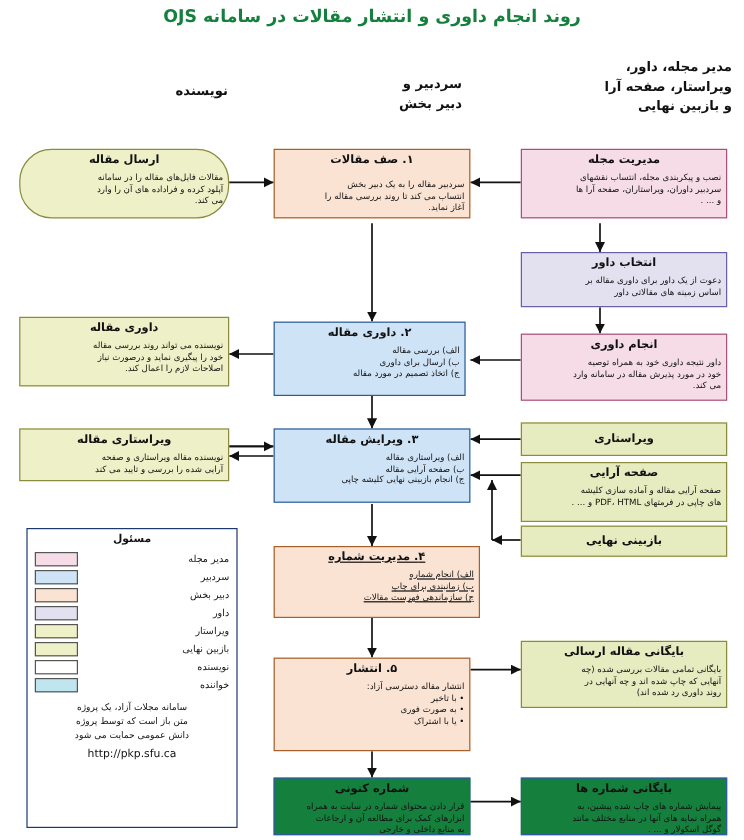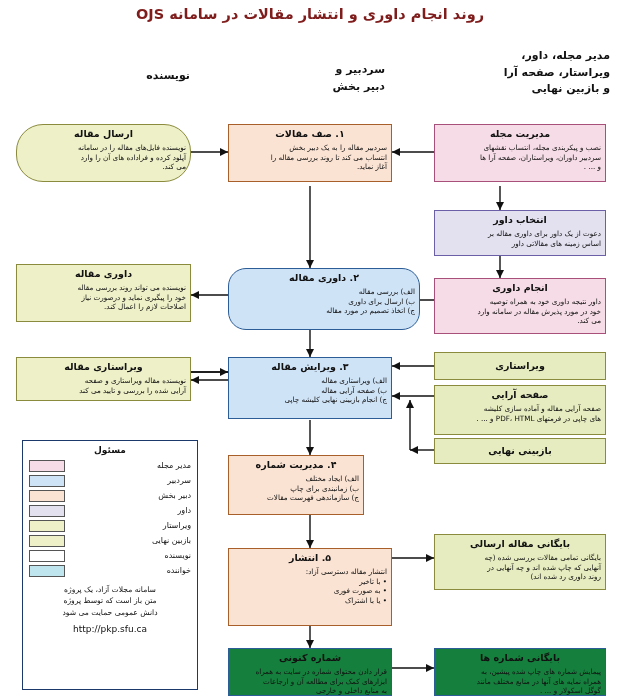--- a/index.html
+++ b/index.html
@@ -30,21 +30,21 @@
   .blue{background:#cfe3f7;border-color:#2c5d96;}
   .blue2{background:#15803d;border-color:#2c5d96;}
   .peach{background:#fbe3d3;border-color:#a85f2a;}
   .yellow{background:#eef0c8;border-color:#8a8b3d;}
   .pink{background:#f6dce6;border-color:#a8507a;}
   .lav{background:#e3e0f0;border-color:#6b5fa8;}
   .olive{background:#e6ecbf;border-color:#8a8b3d;}
   .title{
     position:absolute;
     width:620px;text-align:center;
-    font-size:14.5px;font-weight:bold;color:#7f1d1d;
+    font-size:14.5px;font-weight:bold;color:#15803d;
     top:6px;left:0;
   }
   .colhead{
     position:absolute;
     text-align:right;font-weight:bold;font-size:11px;color:#111;
     line-height:1.5;
   }
   .legend{
     position:absolute;
     border:1px solid #1b3a6b;
@@ -123,27 +123,27 @@
       <path d="M191,372 L228,372" marker-end="url(#ah)" transform="translate(0,0)"></path>
     </g>
     <g stroke="#111" stroke-width="1.4" fill="none" marker-start="url(#ah)">
       <line x1="228" y1="372" x2="191" y2="372"></line>
     </g>
   </svg>
 
   <div class="node yellow" style="left:16px;top:124px;width:175px;height:58px;border-radius:27px;">
     <span class="ttl">ارسال مقاله</span>
     <span class="body">
-      <span class="ln">نویسنده فایل‌های مقاله را در سامانه</span>
+      <span class="ln">مقالات فایل‌های مقاله را در سامانه</span>
       <span class="ln">آپلود کرده و فراداده های آن را وارد</span>
       <span class="ln">می کند.</span>
     </span>
   </div>
 
-  <div class="node peach" style="left:228px;top:124px;width:164px;height:58px;">
+  <div class="node peach" style="left:228px;top:124px;width:164px;height:58px;justify-content:space-between;">
     <span class="ttl">۱. صف مقالات</span>
     <span class="body">
       <span class="ln">سردبیر مقاله را به یک دبیر بخش</span>
       <span class="ln">انتساب می کند تا روند بررسی مقاله را</span>
       <span class="ln">آغاز نماید.</span>
     </span>
   </div>
 
   <div class="node pink" style="left:434px;top:124px;width:172px;height:58px;">
     <span class="ttl">مدیریت مجله</span>
@@ -164,21 +164,21 @@
 
   <div class="node pink" style="left:434px;top:278px;width:172px;height:56px;">
     <span class="ttl">انجام داوری</span>
     <span class="body">
       <span class="ln">داور نتیجه داوری خود به همراه توصیه</span>
       <span class="ln">خود در مورد پذیرش مقاله در سامانه وارد</span>
       <span class="ln">می کند.</span>
     </span>
   </div>
 
-  <div class="node blue" style="left:228px;top:268px;width:192px;height:62px;border-radius:18px;">
+  <div class="node blue" style="left:228px;top:268px;width:160px;height:62px;">
     <span class="ttl">۲. داوری مقاله</span>
     <span class="body">
       <span class="ln">الف) بررسی مقاله</span>
       <span class="ln">ب) ارسال برای داوری</span>
       <span class="ln">ج) اتخاذ تصمیم در مورد مقاله</span>
     </span>
   </div>
 
   <div class="node yellow" style="left:16px;top:264px;width:175px;height:58px;">
     <span class="ttl">داوری مقاله</span>
@@ -215,24 +215,24 @@
     <span class="body">
       <span class="ln">صفحه آرایی مقاله و آماده سازی کلیشه</span>
       <span class="ln">های چاپی در فرمتهای PDF، HTML و ... .</span>
     </span>
   </div>
 
   <div class="node olive" style="left:434px;top:438px;width:172px;height:26px;justify-content:center;">
     <span class="ttl">بازبینی نهایی</span>
   </div>
 
-  <div class="node peach" style="left:228px;top:455px;width:136px;height:60px;">
+  <div class="node peach" style="left:228px;top:455px;width:172px;height:60px;text-decoration:underline;">
     <span class="ttl">۴. مدیریت شماره</span>
     <span class="body">
-      <span class="ln">الف) ایجاد مختلف</span>
+      <span class="ln">الف) انجام شماره</span>
       <span class="ln">ب) زمانبندی برای چاپ</span>
       <span class="ln">ج) سازماندهی فهرست مقالات</span>
     </span>
   </div>
 
   <div class="node peach" style="left:228px;top:548px;width:164px;height:78px;">
     <span class="ttl">۵. انتشار</span>
     <span class="body">
       <span class="ln">انتشار مقاله دسترسی آزاد:</span>
       <span class="ln">•      با تاخیر</span>

